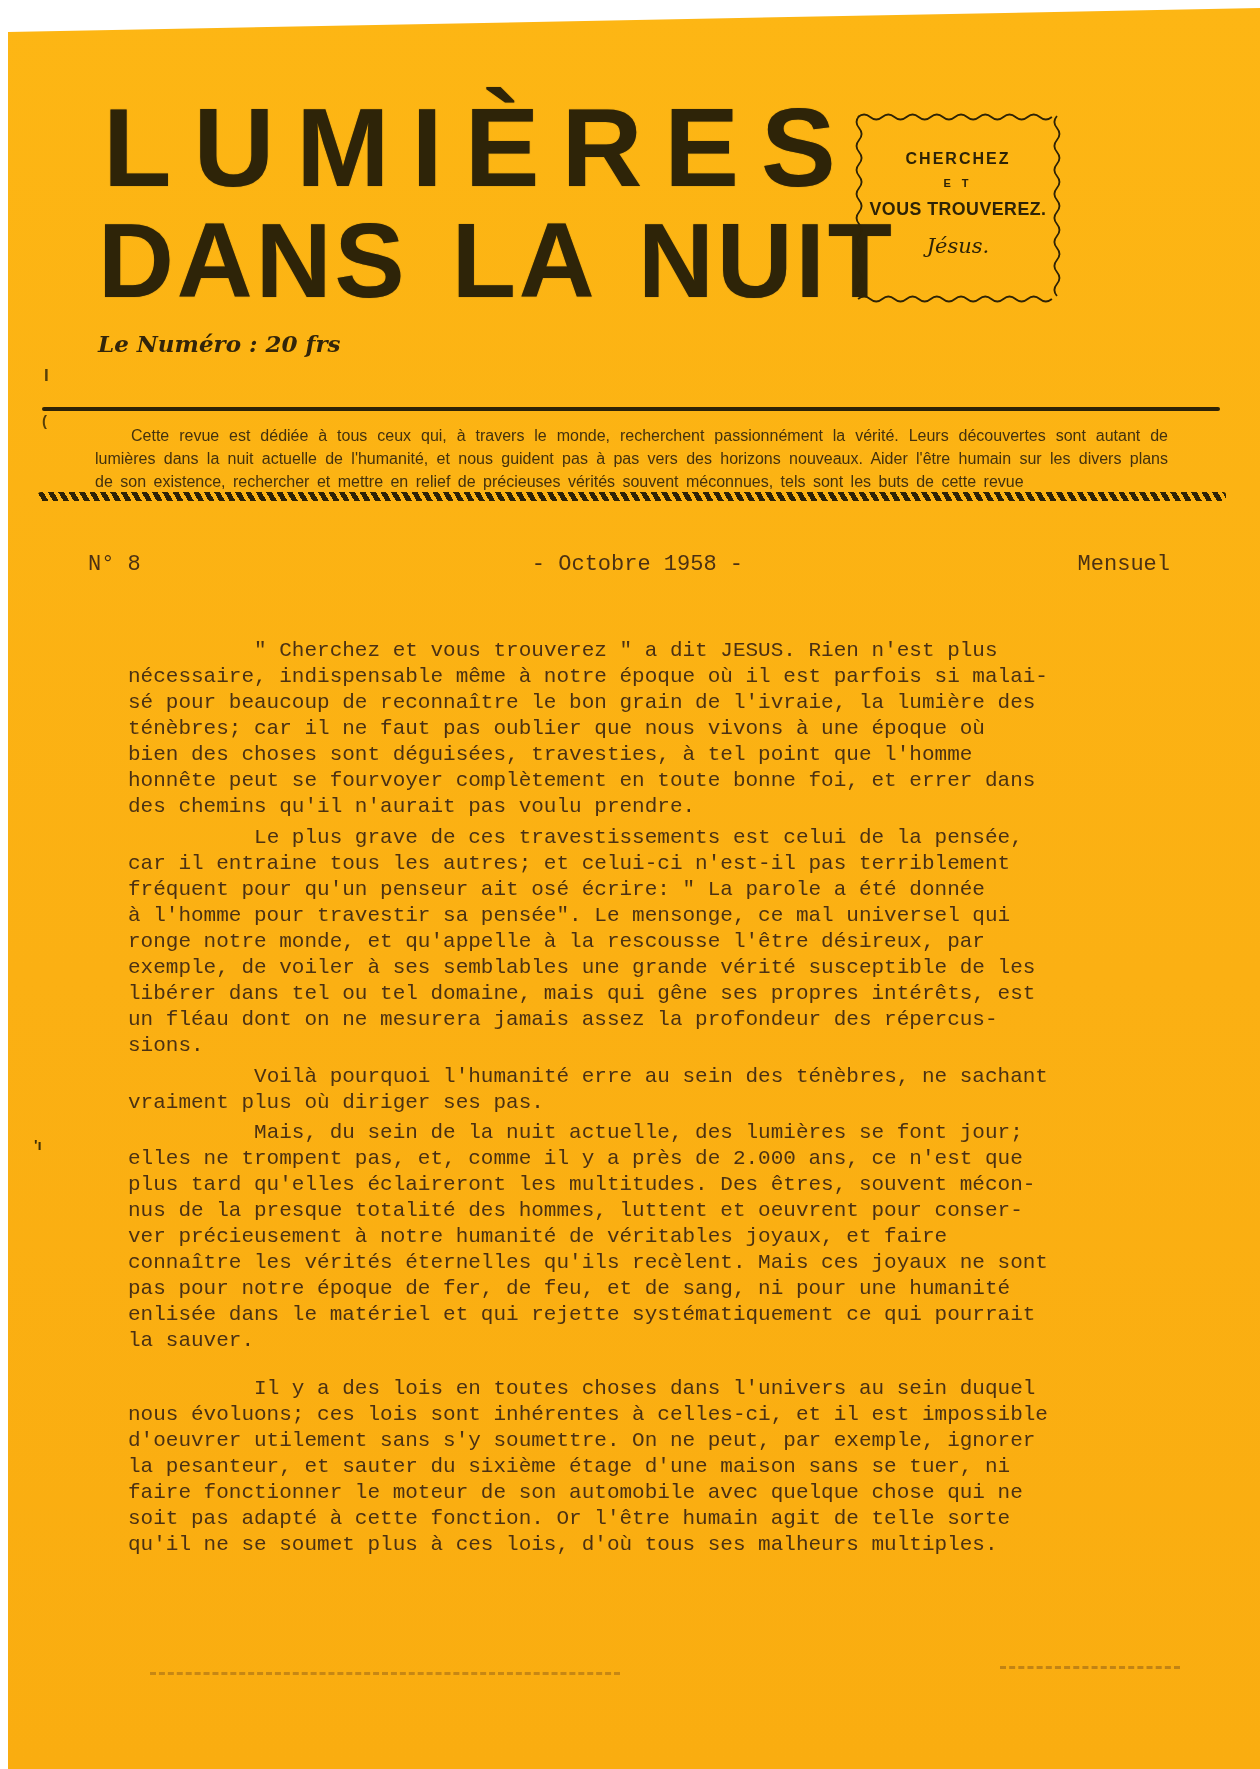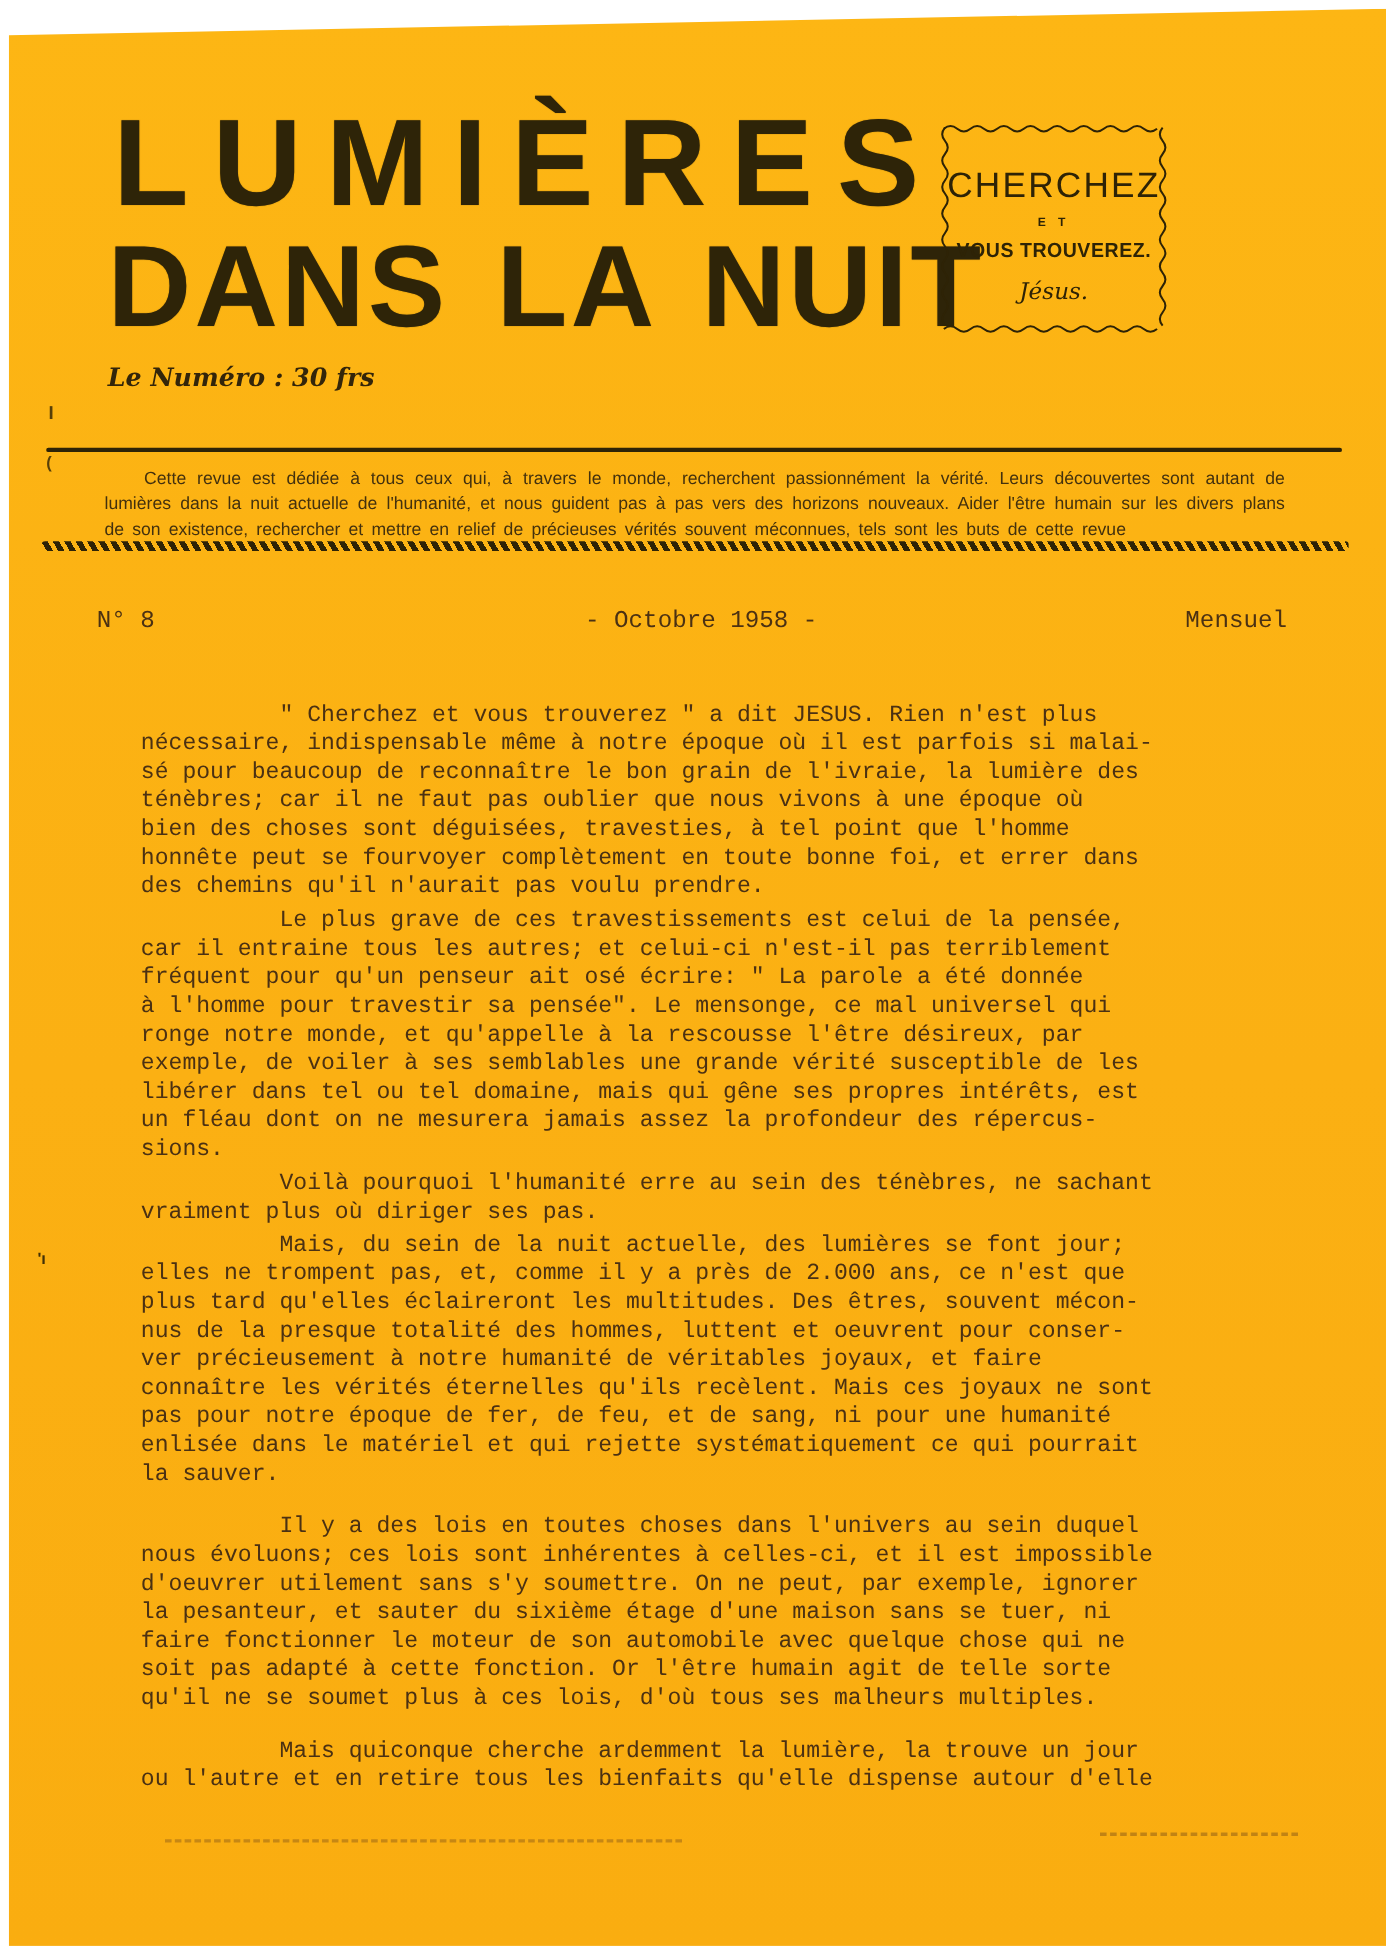--- a/index.html
+++ b/index.html
@@ -7,21 +7,21 @@
   .page{position:absolute;inset:0;background:linear-gradient(180deg,#FDB614 0%,#FBB013 55%,#FAAD10 100%);
         clip-path:polygon(8px 32px,1260px 8px,1260px 1769px,8px 1769px);}
   
   .title1{position:absolute;left:103px;top:92px;font-weight:bold;font-size:112px;line-height:1;
           letter-spacing:22px;color:#2e2408;text-shadow:0 0 1px rgba(60,45,10,.6);}
   .title2{position:absolute;left:98px;top:208px;font-weight:bold;font-size:105px;line-height:1;
           letter-spacing:3px;word-spacing:12px;color:#2e2408;text-shadow:0 0 1px rgba(60,45,10,.6);}
   .quote-box{position:absolute;left:852px;top:110px;width:212px;height:196px;text-align:center;color:#2e2306;}
   .quote-box svg{position:absolute;inset:0;width:100%;height:100%;}
   .qb-inner{position:relative;padding-top:40px;}
-  .qb-l1{font-weight:normal;font-size:32px;letter-spacing:2px;}
+  .qb-l1{font-weight:bold;font-size:16px;letter-spacing:2px;}
   .qb-l2{font-weight:bold;font-size:11px;letter-spacing:4px;margin-top:9px;}
   .qb-l3{font-weight:bold;font-size:18.5px;letter-spacing:.5px;margin-top:9px;transform:scaleX(.96);}
   .qb-sig{font-family:"DejaVu Serif",serif;font-style:italic;font-size:21px;margin-top:14px;}
   .founder{position:absolute;left:0;top:306px;width:940px;text-align:center;color:#3a2b0b;
            font-size:16px;letter-spacing:1px;}
   .founder .fname{letter-spacing:2.5px;margin-left:8px;}
   .numero-row{position:absolute;left:98px;right:190px;top:330px;display:flex;justify-content:space-between;
               font-family:"DejaVu Serif",serif;font-style:italic;font-weight:600;font-size:23px;color:#33250a;}
   .rule{position:absolute;left:42px;right:40px;top:407px;height:4px;background:#2e2306;border-radius:2px;}
   .dedication{position:absolute;left:95px;right:92px;top:424px;font-size:16px;line-height:23px;
@@ -68,21 +68,21 @@
     <div class="qb-inner">
       <div class="qb-l1">CHERCHEZ</div>
       <div class="qb-l2">E T</div>
       <div class="qb-l3">VOUS TROUVEREZ.</div>
       <div class="qb-sig">Jésus.</div>
     </div>
   </div>
 
 
   <div class="numero-row">
-    <span>Le Numéro :   30 frs</span>
+    <span>Le Numéro :   20 frs</span>
   </div>
 
   <div class="rule"></div>
 
   <div class="dedication">Cette revue est dédiée à tous ceux qui, à travers le monde, recherchent passionnément la vérité. Leurs découvertes sont autant de lumières dans la nuit actuelle de l'humanité, et nous guident pas à pas vers des horizons nouveaux. Aider l'être humain sur les divers plans de son existence, rechercher et mettre en relief de précieuses vérités souvent méconnues, tels sont les buts de cette revue</div>
 
   <div class="zigzag"></div>
 
   <span class="margin-mark mk1">I</span>
   <span class="margin-mark mk2">(</span>
@@ -123,20 +123,18 @@
 pas pour notre époque de fer, de feu, et de sang, ni pour une humanité
 enlisée dans le matériel et qui rejette systématiquement ce qui pourrait
 la sauver.</p>
     <p class="para gap-lg">          Il y a des lois en toutes choses dans l'univers au sein duquel
 nous évoluons; ces lois sont inhérentes à celles-ci, et il est impossible
 d'oeuvrer utilement sans s'y soumettre. On ne peut, par exemple, ignorer
 la pesanteur, et sauter du sixième étage d'une maison sans se tuer, ni
 faire fonctionner le moteur de son automobile avec quelque chose qui ne
 soit pas adapté à cette fonction. Or l'être humain agit de telle sorte
 qu'il ne se soumet plus à ces lois, d'où tous ses malheurs multiples.</p>
-    <p class="para gap-lg">          Mais quiconque cherche ardemment la lumière, la trouve un jour
-ou l'autre et en retire tous les bienfaits qu'elle dispense autour d'elle</p>
   </div>
 
   <div class="faded-dashes"></div>
   <div class="faded-dashes2"></div>
 
 </div>
 
 </body></html>

